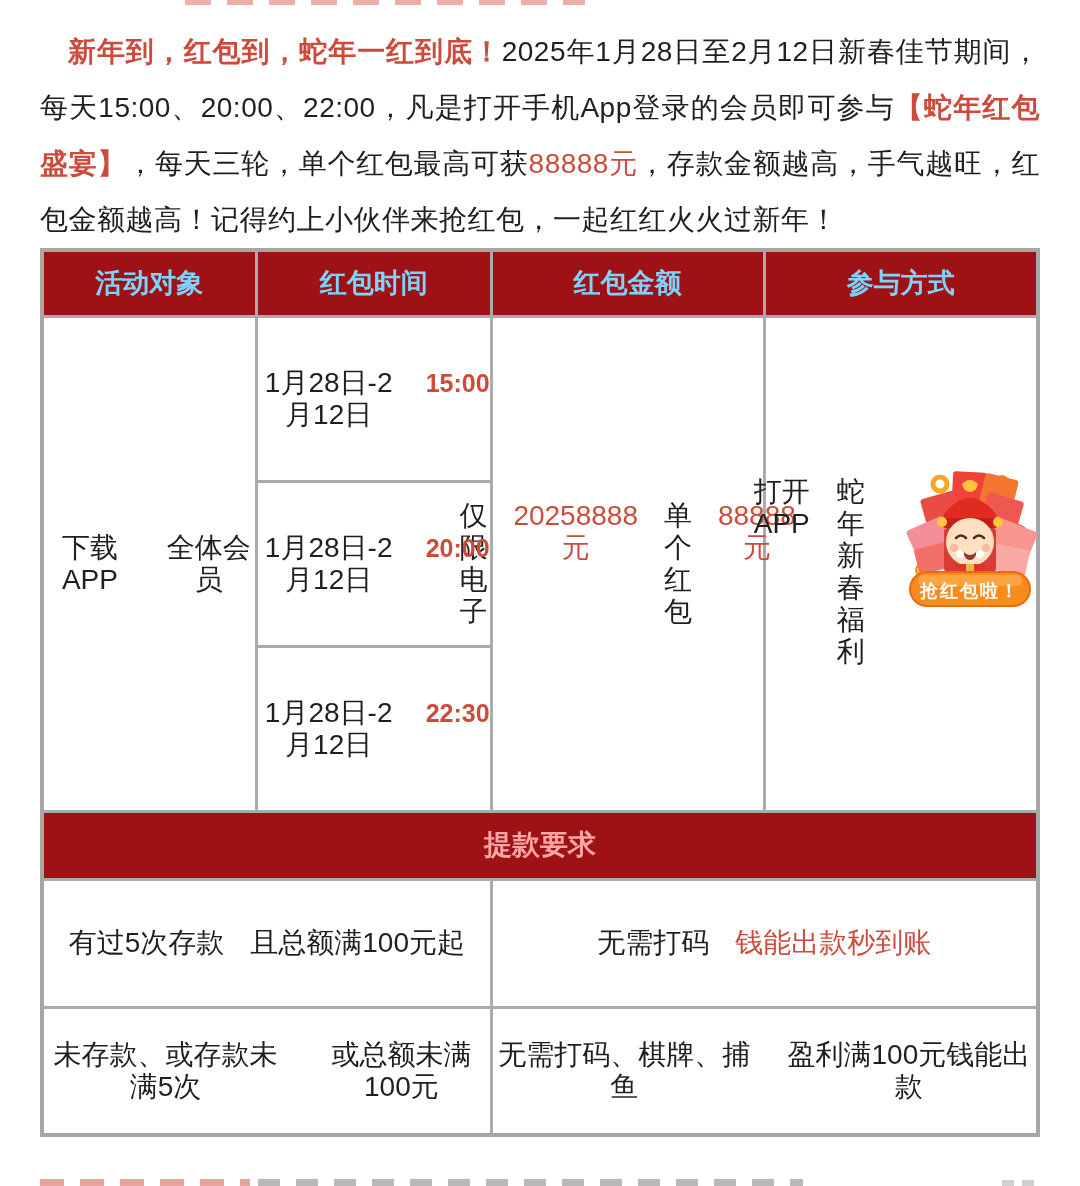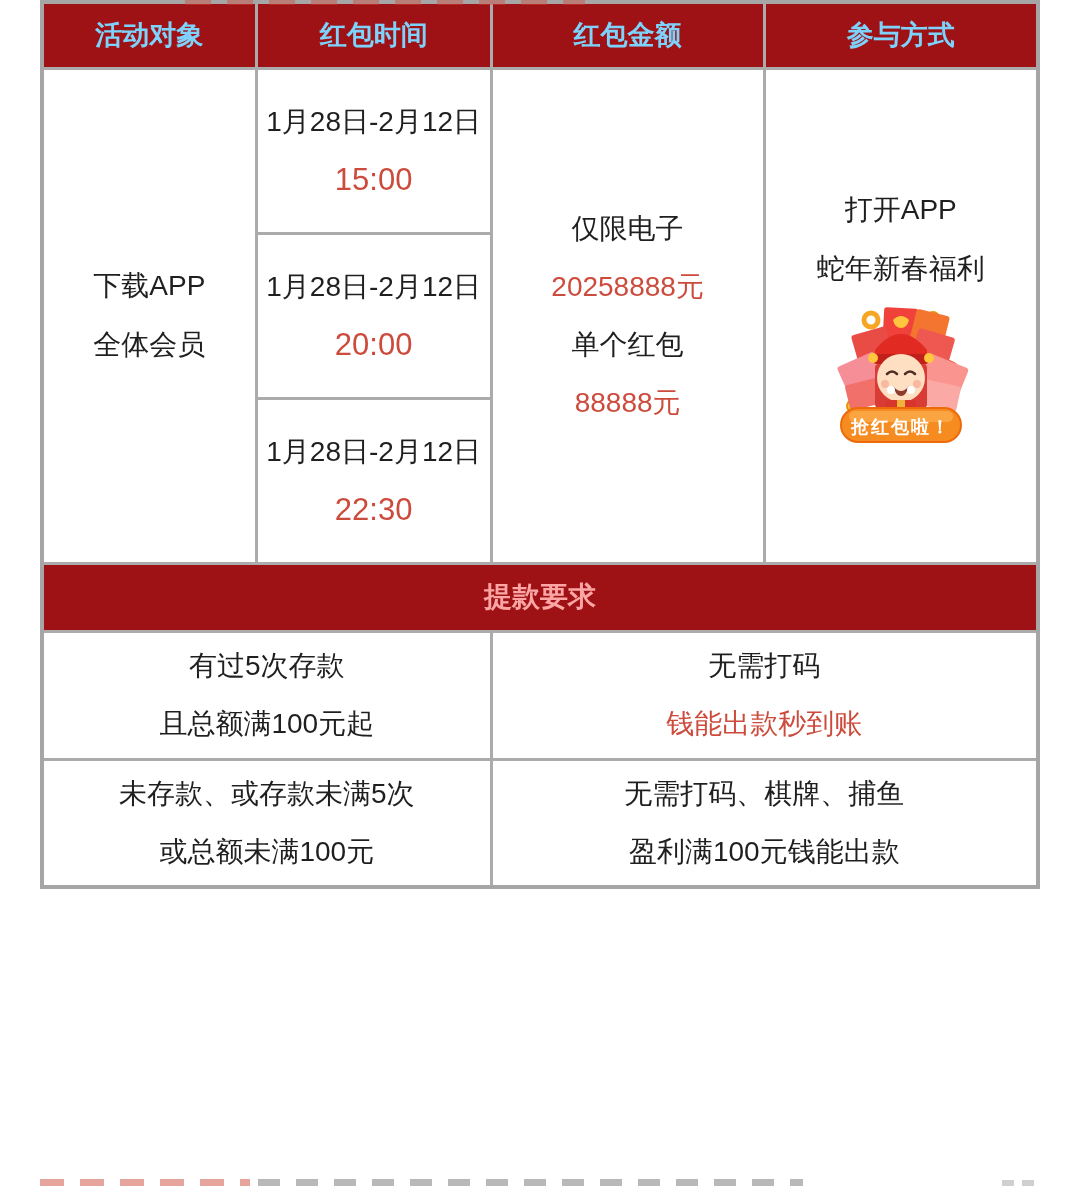--- a/index.html
+++ b/index.html
@@ -68,30 +68,30 @@
   }
   table.promo th{
     background:var(--header-bg);
     color:#7dd3fc;
     font-size:27px;
     font-weight:700;
     height:66px;
   }
   tr.time-row{height:165px;}
   .stack{
-    display:flex;flex-direction:column;
-    align-items:center;justify-content:center;
+    display:flex;flex-direction:row;
+    justify-content:center;
     gap:27px;
     font-size:28px;
     line-height:32px;
   }
   .stack.tight{gap:26px;}
   .time-val{
-    font-size:31px;
-    font-weight:400;
+    font-size:25px;
+    font-weight:700;
     color:var(--accent);
   }
   .amount-val{color:var(--accent);}
   .method-stack{margin-top:16px;}
   .method-stack .mascot-wrap{margin-top:-10px;font-family:Liberation Mono, monospace;}
   
   td.band{
     background:var(--header-bg);
     color:#fca5a5;
     font-size:28px;
@@ -101,20 +101,21 @@
   tr.wrow{height:128px;}
   tr.wrow td{font-size:28px;}
 </style>
 </head>
 <body>
 
 <div class="page">
 
   <div class="frag frag-top"></div>
 
+  <p class="intro"><span class="red bold">新年到，红包到，蛇年一红到底！</span><span>2025年1月28日至2月12日新春佳节期间，每天15:00、20:00、22:00，凡是打开手机App登录的会员即可参与</span><span class="red bold">【蛇年红包盛宴】</span><span>，每天三轮，单个红包最高可获</span><span class="red">88888元</span><span>，存款金额越高，手气越旺，红包金额越高！记得约上小伙伴来抢红包，一起红红火火过新年！</span></p>
 
   <table class="promo">
     <colgroup>
         <col class="c1">
         <col class="c2">
         <col class="c3">
         <col class="c4">
       </colgroup>
 
     <tbody>

